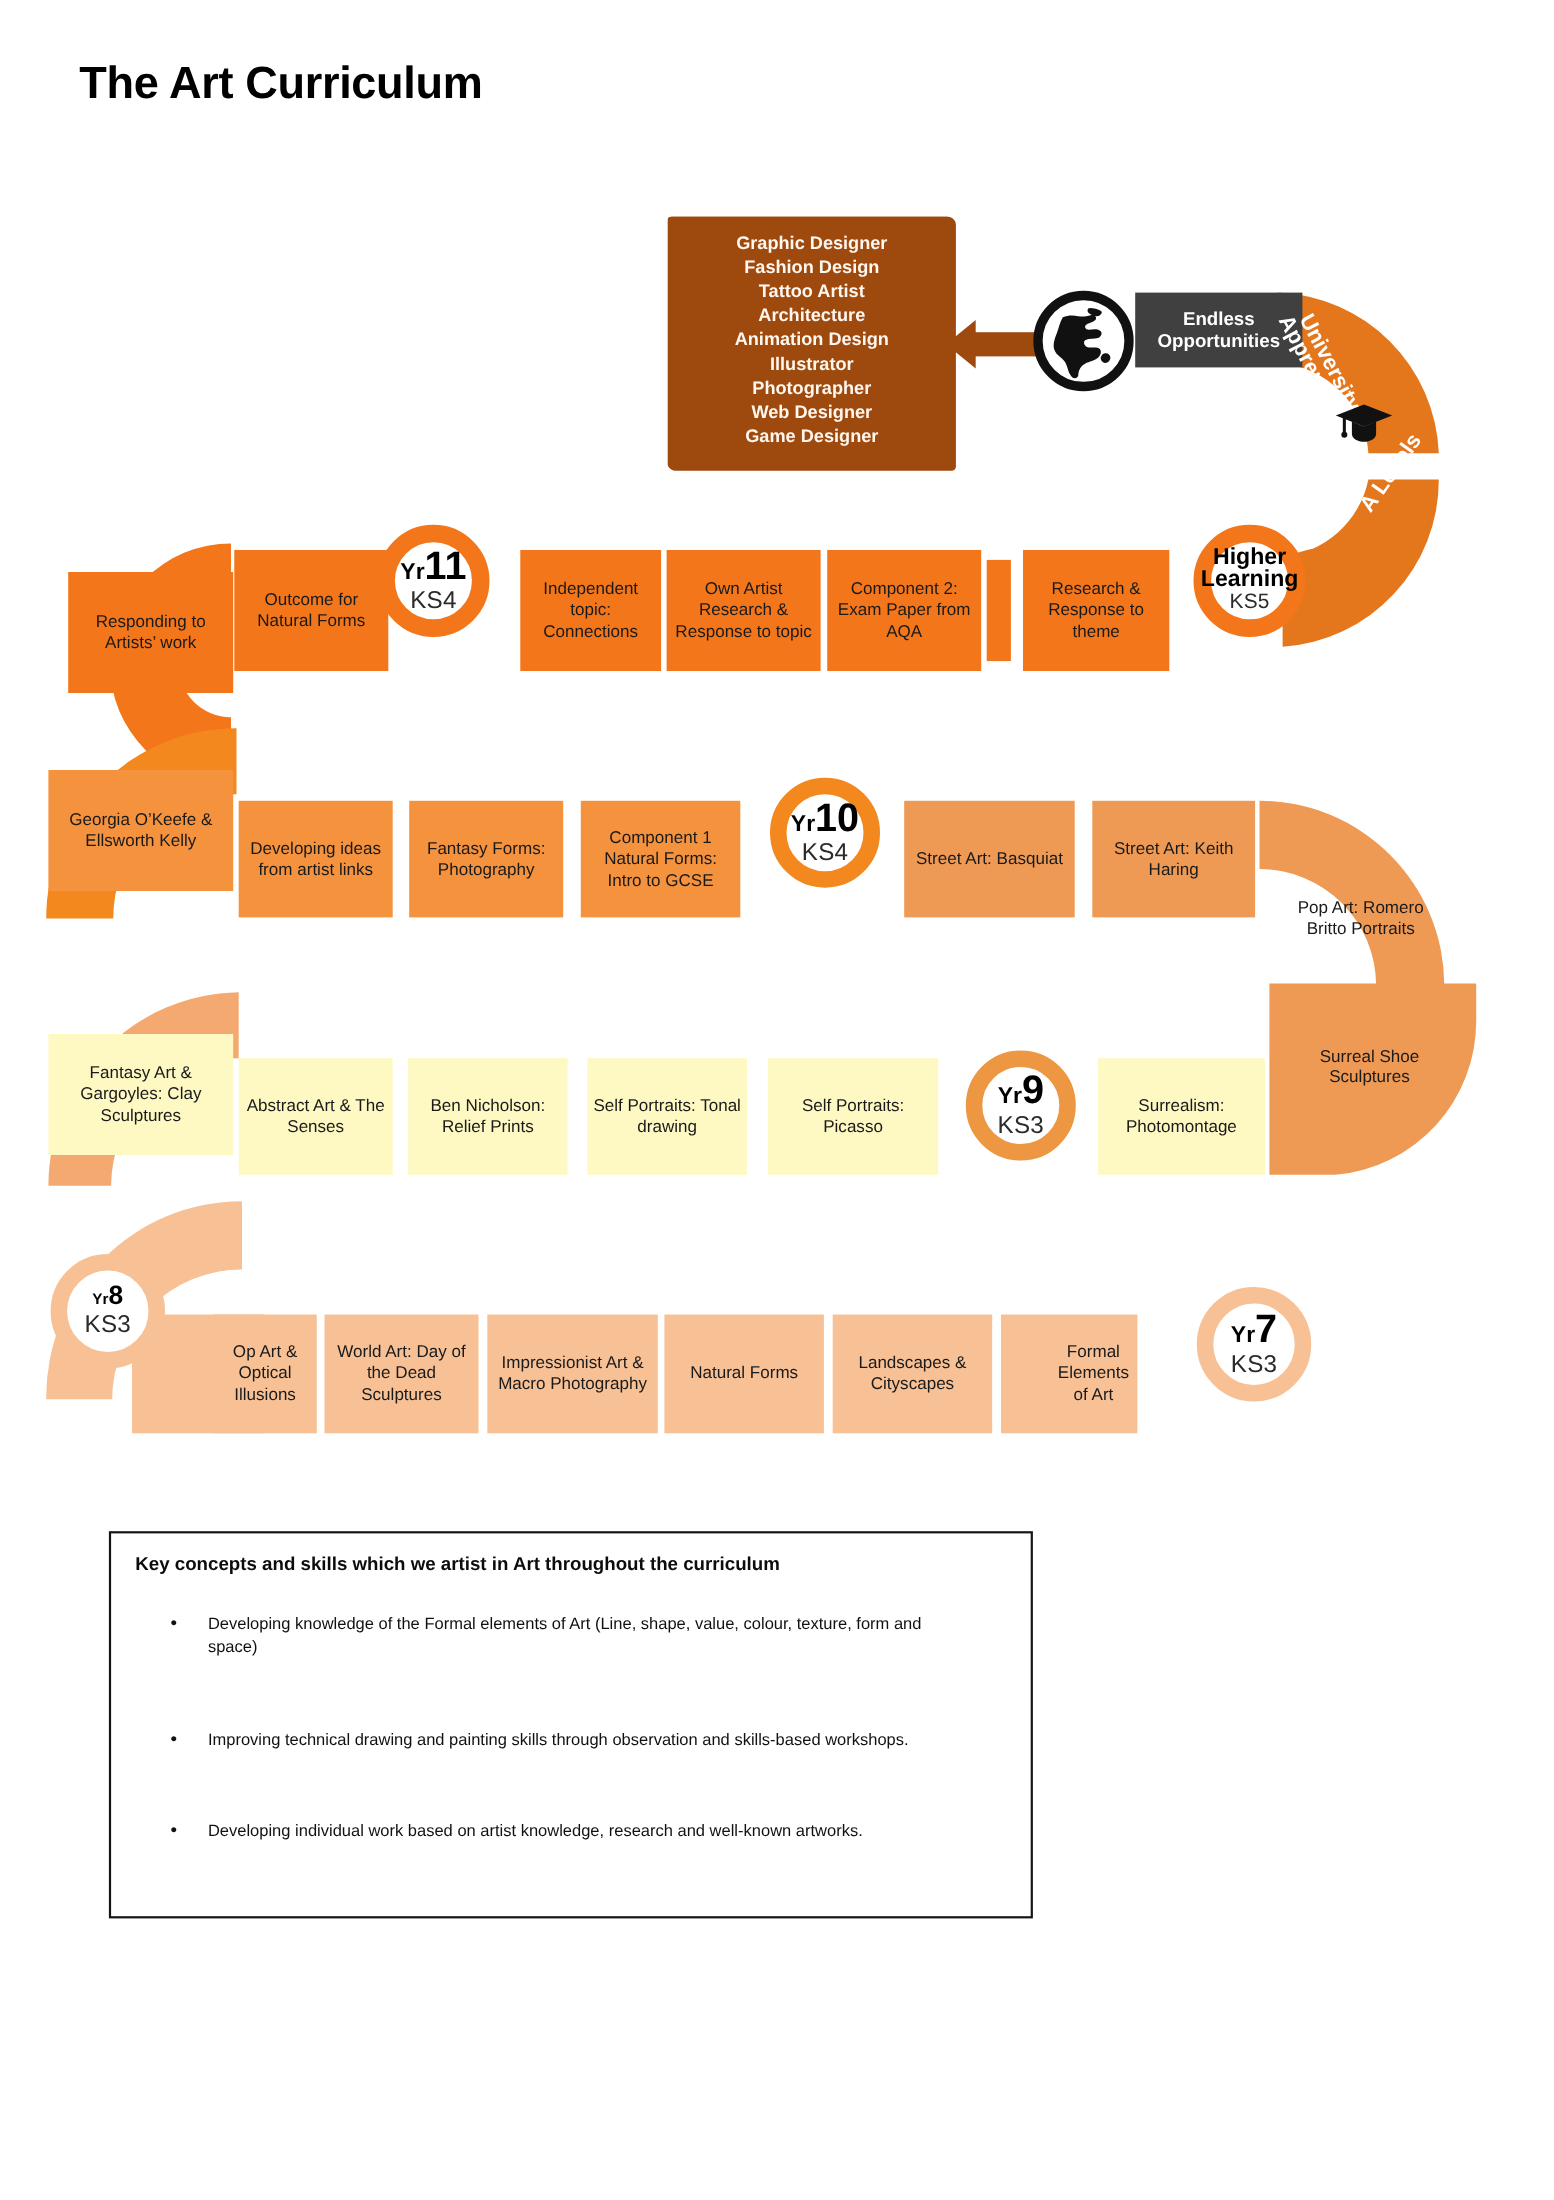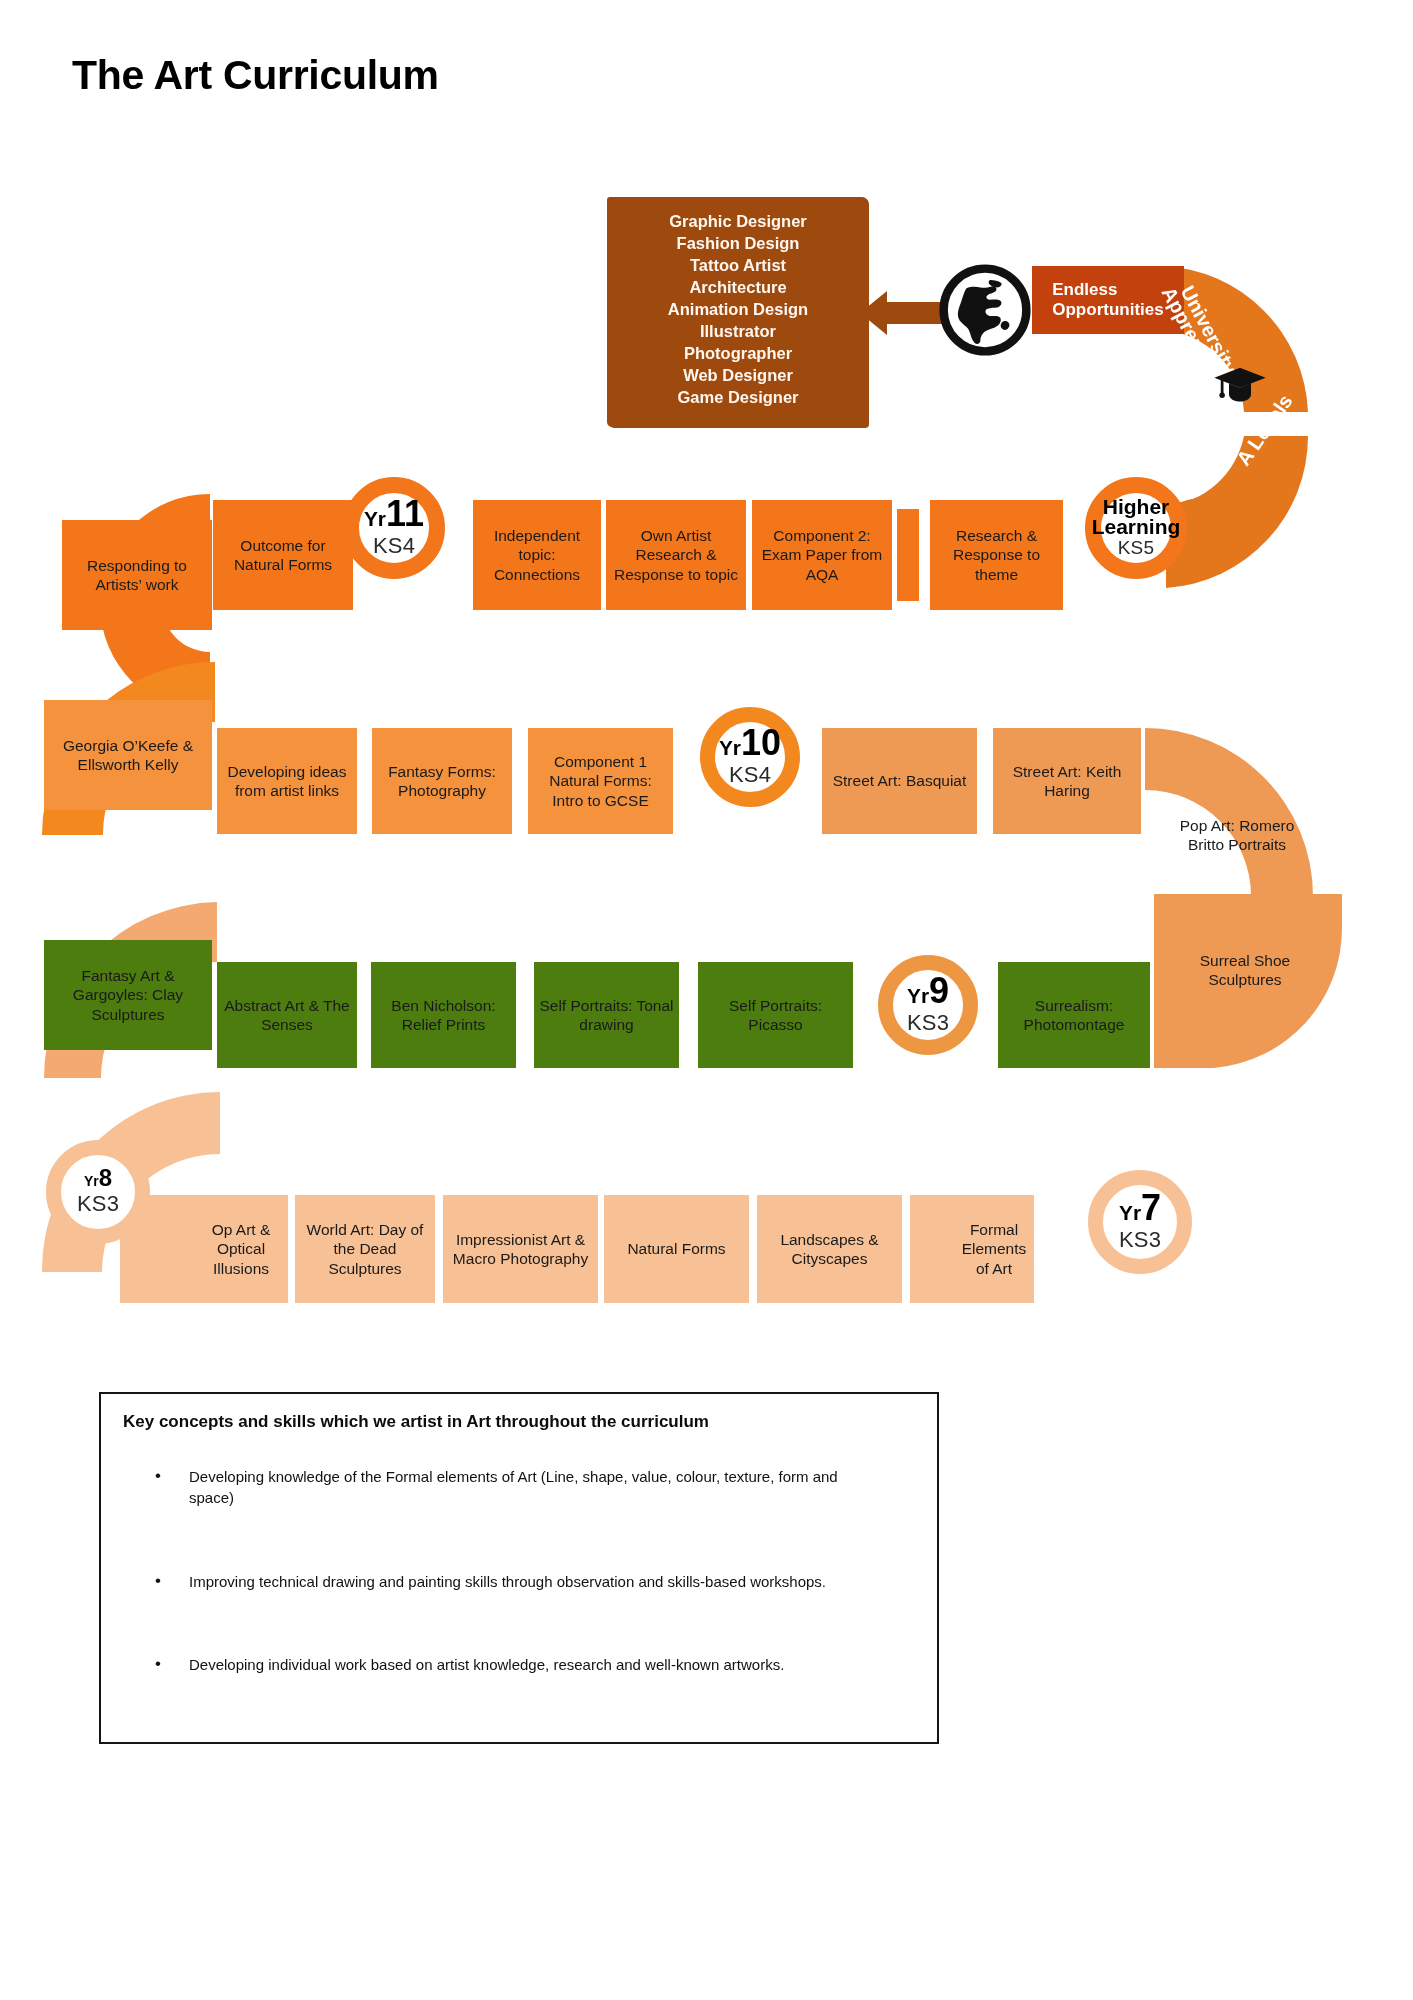--- a/index.html
+++ b/index.html
@@ -41,21 +41,21 @@
     color: #1a1a1a;
     font-size: 15.5px;
     padding: 2px 4px;
   }
   .box span { display: block; width: 100%; }
 
   
   .t-dark   { background: #F3761B; }   
   .t-mid    { background: #F5923E; }   
   .t-mid2   { background: #EE9A55; }   
-  .t-light  { background: #4d7c0f; }   
+  .t-light  { background: #fef9c3; }   
   .t-pale   { background: #F7C195; }   
 
   
   .yr-circle {
     position: absolute;
     border-radius: 50%;
     background: #ffffff;
     display: flex;
     flex-direction: column;
     align-items: center;
@@ -125,27 +125,27 @@
     left: 938px; top: 263px;
     width: 94px; height: 94px;
     z-index: 8;
   }
 
   
   #endless-box {
     position: absolute;
     left: 1032px; top: 266px;
     width: 152px; height: 68px;
-    background: #c2410c;
+    background: #404040;
     color: #fff;
     font-weight: bold;
     font-size: 17px;
     line-height: 1.2;
     display: flex; align-items: center; justify-content: center;
-    text-align: left;
+    text-align: center;
     z-index: 4;
   }
 
   
   #post16-wrap {
     position: absolute;
     left: 1160px; top: 250px;
     width: 220px; height: 370px;
     z-index: 3;
   }

